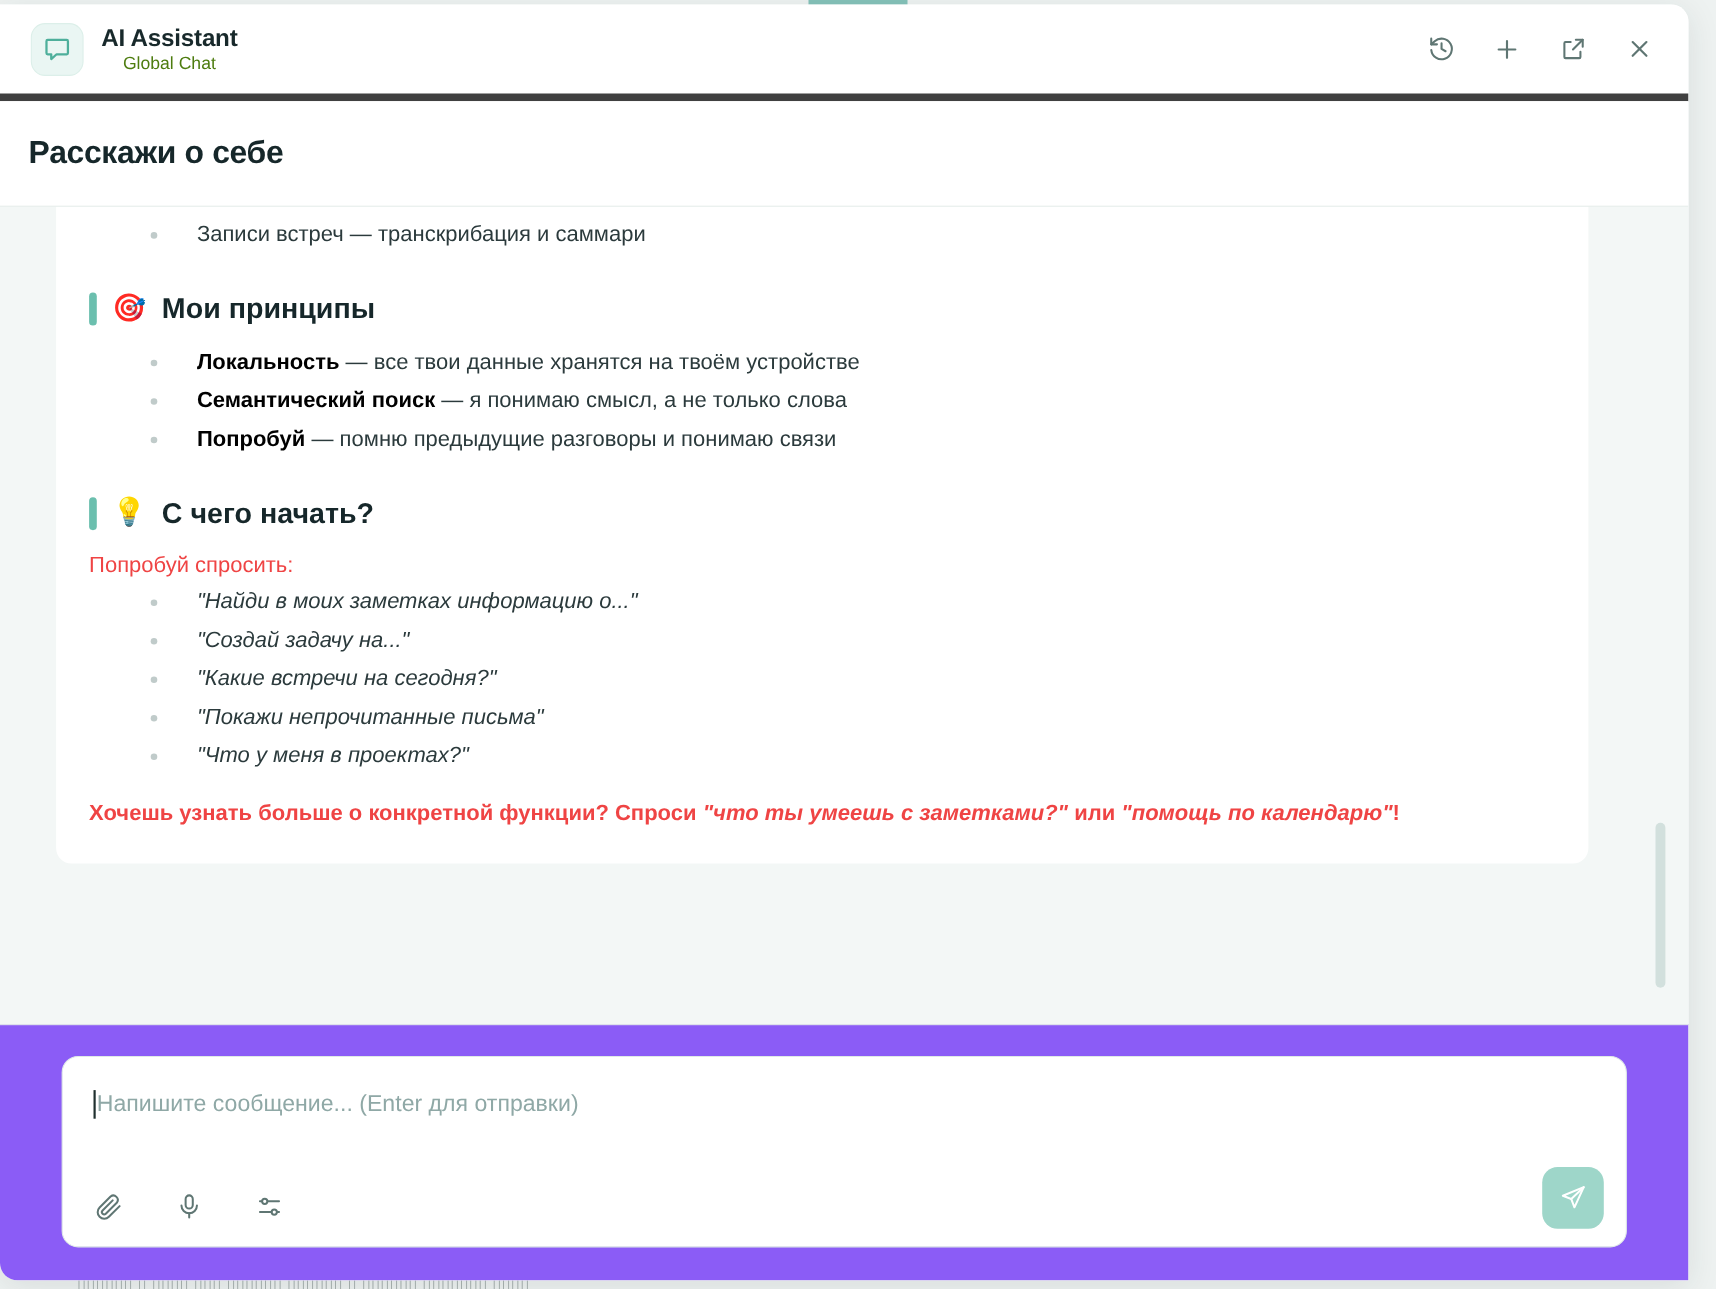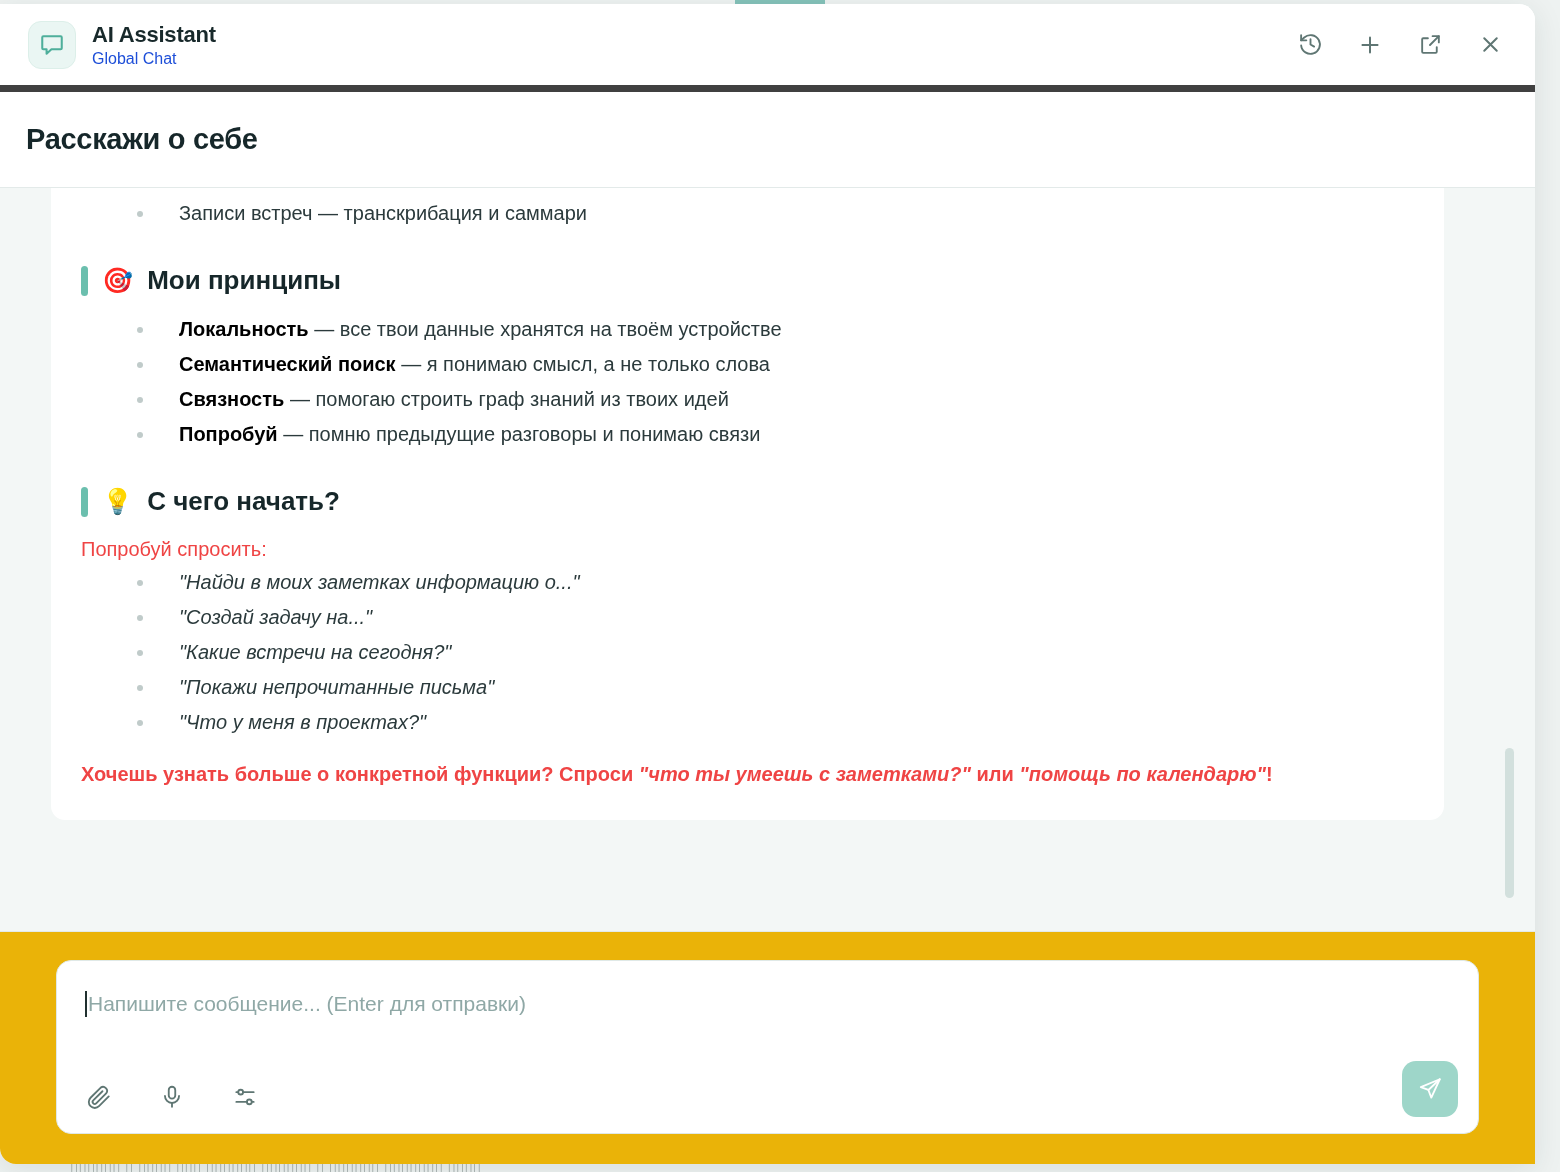--- a/index.html
+++ b/index.html
@@ -78,21 +78,22 @@
   }
   .brand-text { display: flex; flex-direction: column; gap: 2px; }
   .brand-title {
     font-size: 22px;
     font-weight: bold;
     color: #18292b;
     letter-spacing: -.2px;
   }
   .brand-sub {
     font-size: 16px;
-    color: #1d4ed8;
+    color: #4d7c0f;
+    text-align: center;
   }
   .header-actions {
     margin-left: auto;
     display: flex;
     align-items: center;
     gap: 30px;
     padding-right: 8px;
   }
   .hicon {
     width: 30px; height: 30px;
@@ -197,21 +198,21 @@
     line-height: 32px;
     color: #ef4444;
     margin: 8px 0 0 0;
   }
   .md-p.spaced { margin-top: 18px; font-weight: bold; }
   .md-p i { font-style: italic; }
 
   
   .composer-wrap {
     flex: 0 0 232px;
-    background: #eab308;
+    background: #8b5cf6;
     border-top: 1px solid #e3eae9;
     padding: 28px 56px 30px 56px;
   }
   .composer {
     position: relative;
     height: 174px;
     background: #ffffff;
     border: 1px solid #e0e9e7;
     border-radius: 15px;
     padding: 30px 28px 0 28px;
@@ -325,23 +326,20 @@
         <span class="accent-bar"></span>
         <span class="emoji">🎯</span>
         <span>Мои принципы</span>
       </div>
       <ul class="md-list">
         <li>
           <b>Локальность</b><span> — все твои данные хранятся на твоём устройстве</span>
         </li>
         <li>
           <b>Семантический поиск</b><span> — я понимаю смысл, а не только слова</span>
-        </li>
-        <li>
-          <b>Связность</b><span> — помогаю строить граф знаний из твоих идей</span>
         </li>
         <li>
           <b>Попробуй</b><span> — помню предыдущие разговоры и понимаю связи</span>
         </li>
       </ul>
 
       <div class="md-h2">
         <span class="accent-bar"></span>
         <span class="emoji">💡</span>
         <span>С чего начать?</span>

